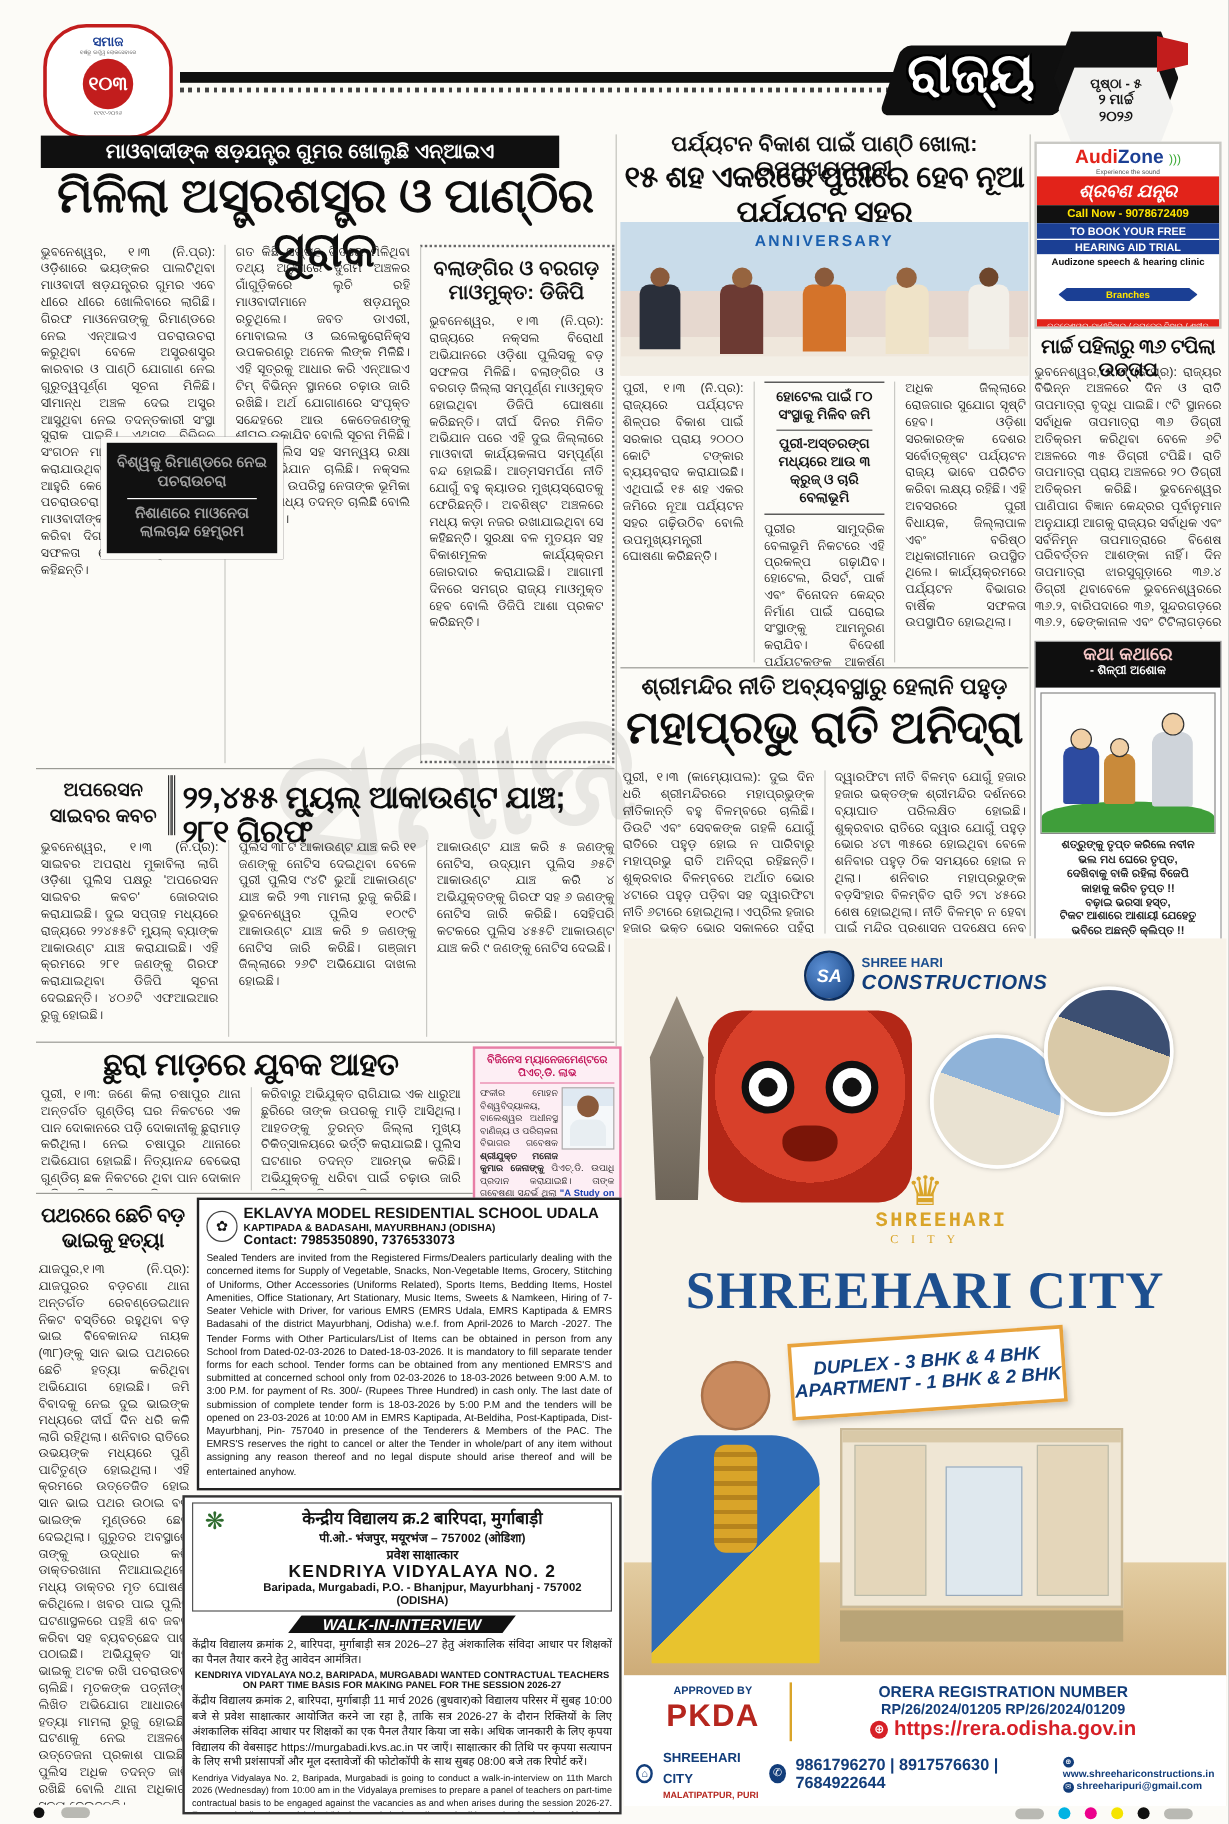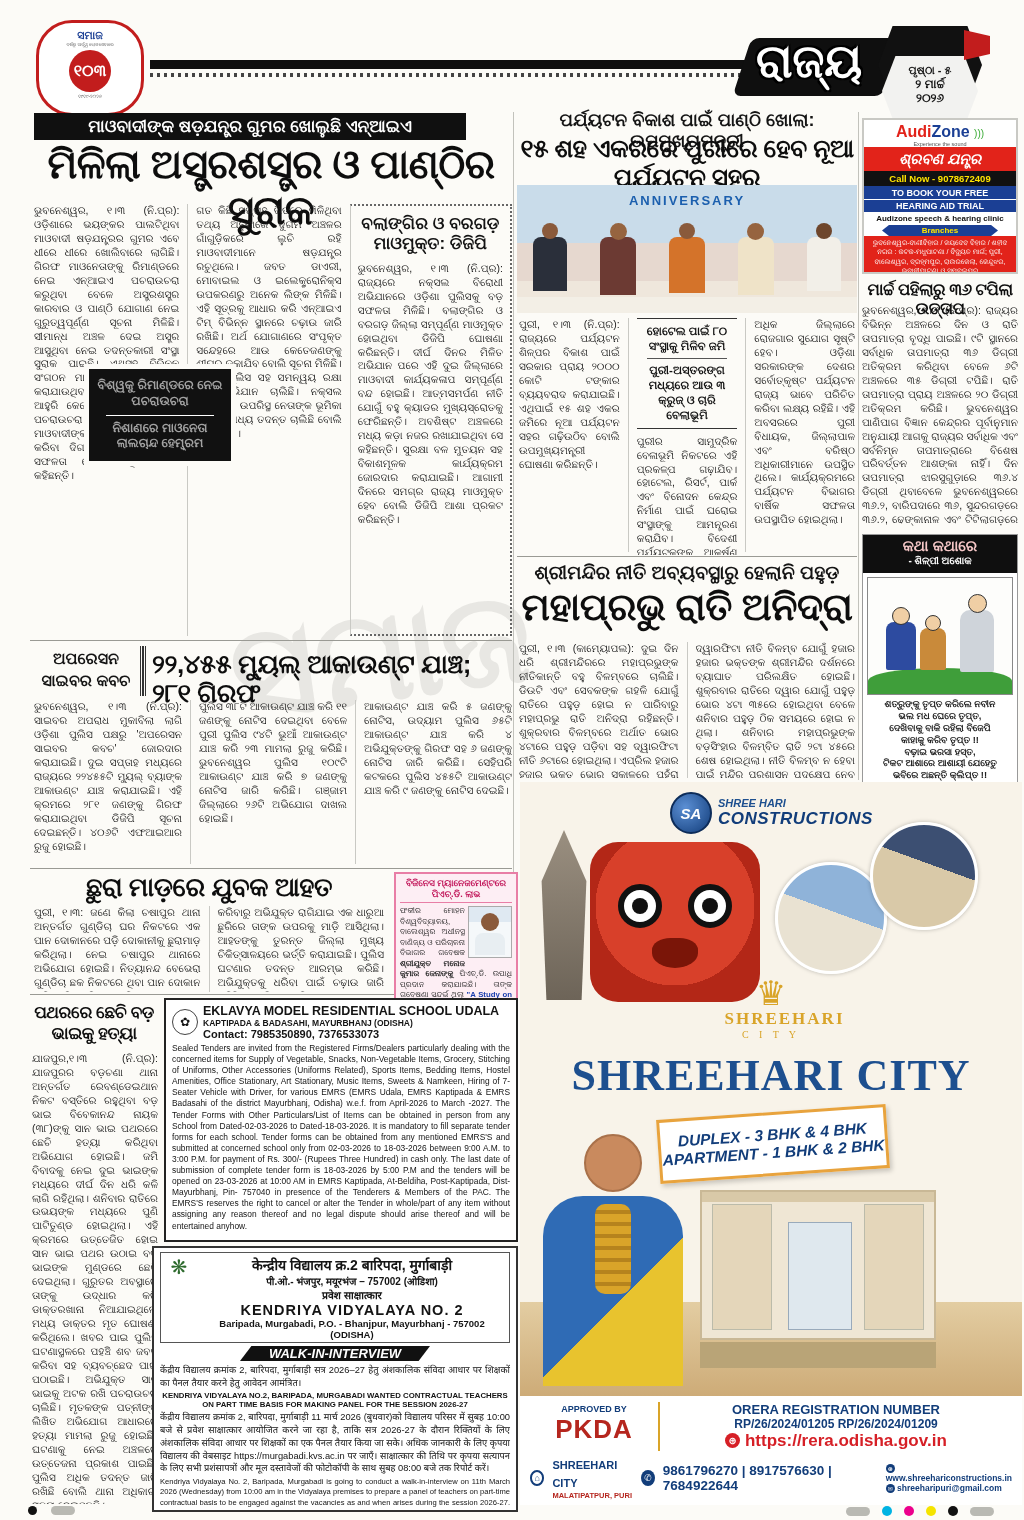--- a/index.html
+++ b/index.html
@@ -120,21 +120,21 @@
     <div style="text-align:center;padding-top:3px;">
       <span style="font-size:16px;font-weight:bold;color:#e2231a;">Audi</span><span style="font-size:16px;font-weight:bold;color:#1b3f94;">Zone</span>
       <span style="color:#3aaa35;font-size:10px;">)))</span>
     </div>
     <div style="text-align:center;font-size:5.5px;color:#555;">Experience the sound</div>
     <div class="adz-band" style="background:#e2231a;color:#fff;height:24px;font-size:15px;font-style:italic;">ଶ୍ରବଣ ଯନ୍ତ୍ର</div>
     <div class="adz-band" style="background:#111;color:#ffe400;height:15px;font-size:9.5px;">Call Now - 9078672409</div>
     <div class="adz-band" style="background:#1b3f94;color:#fff;height:13px;font-size:9px;">TO BOOK YOUR FREE</div>
     <div class="adz-band" style="background:#1b3f94;color:#fff;height:13px;font-size:9px;border-top:1px solid #fff;">HEARING AID TRIAL</div>
     <div class="adz-band" style="background:#fff;color:#111;height:13px;font-size:8px;">Audizone speech &amp; hearing clinic</div>
-    <div class="adz-band" style="background:#1b3f94;color:#ffe400;height:11px;font-size:8px;clip-path:polygon(6% 0,94% 0,100% 50%,94% 100%,6% 100%,0 50%);margin:0 18px;">Branches</div>
+    <div class="adz-band" style="background:#1b3f94;color:#ffe400;height:11px;font-size:8px;clip-path:polygon(6% 0,94% 0,100% 50%,94% 100%,6% 100%,0 50%);margin:15px 18px;">Branches</div>
     <div style="background:#e2231a;color:#fff;font-size:7px;text-align:center;padding:2px 3px;height:46px;line-height:1.35;">ଭୁବନେଶ୍ୱର-ବାଣୀବିହାର / ଜୟଦେବ ବିହାର / ଶହୀଦ ନଗର : କଟକ-ମଧୁପାଟଣା / ବିଦ୍ୟୁତ ମାର୍ଗ; ପୁରୀ, ବାଲେଶ୍ୱର, ବ୍ରହ୍ମପୁର, ରାଉରକେଲା, କେନ୍ଦୁଝର, ଭବାନୀପାଟଣା ଓ ସମ୍ବଲପୁର</div>
   </div>
 
   <div class="abs headline" style="left:860px;top:280px;width:160px;font-size:16.5px;text-align:center;">ମାର୍ଚ୍ଚ ପହିଲାରୁ ୩୬ ଟପିଲା ଉତ୍ତାପ</div>
   <div class="abs bodytext" style="left:862px;top:304px;width:156px;height:222px;">ଭୁବନେଶ୍ୱର, ୧।୩ (ନି.ପ୍ର): ରାଜ୍ୟର ବିଭିନ୍ନ ଅଞ୍ଚଳରେ ଦିନ ଓ ରାତି ତାପମାତ୍ରା ବୃଦ୍ଧି ପାଇଛି। ୯ଟି ସ୍ଥାନରେ ସର୍ବାଧିକ ତାପମାତ୍ରା ୩୬ ଡିଗ୍ରୀ ଅତିକ୍ରମ କରିଥିବା ବେଳେ ୬ଟି ଅଞ୍ଚଳରେ ୩୫ ଡିଗ୍ରୀ ଟପିଛି। ରାତି ତାପମାତ୍ରା ପ୍ରାୟ ଅଞ୍ଚଳରେ ୨୦ ଡିଗ୍ରୀ ଅତିକ୍ରମ କରିଛି। ଭୁବନେଶ୍ୱର ପାଣିପାଗ ବିଜ୍ଞାନ କେନ୍ଦ୍ରର ପୂର୍ବାନୁମାନ ଅନୁଯାୟୀ ଆଗକୁ ରାଜ୍ୟର ସର୍ବାଧିକ ଏବଂ ସର୍ବନିମ୍ନ ତାପମାତ୍ରାରେ ବିଶେଷ ପରିବର୍ତ୍ତନ ଆଶଙ୍କା ନାହିଁ। ଦିନ ତାପମାତ୍ରା ଝାରସୁଗୁଡ଼ାରେ ୩୬.୪ ଡିଗ୍ରୀ ଥିବାବେଳେ ଭୁବନେଶ୍ୱରରେ ୩୬.୨, ବାରିପଦାରେ ୩୬, ସୁନ୍ଦରଗଡ଼ରେ ୩୬.୨, ଢେଙ୍କାନାଳ ଏବଂ ଟିଟିଲାଗଡ଼ରେ ୩୫.୮, ବଲାଙ୍ଗିରରେ ୩୫, ତାଳଚେରରେ ୩୫.୮ ଏବଂ ସମ୍ବଲପୁରରେ ୩୫ ଡିଗ୍ରୀ ରହିଛି। ପୁରୀରେ ରାତି ତାପମାତ୍ରା ୨୫.୬ ଡିଗ୍ରୀ ଥିବାବେଳେ ପାରାଦ୍ୱୀପରେ ୨୪.୧, ଭୁବନେଶ୍ୱର ଓ ଚାନ୍ଦବାଲିରେ ୨୩.୨ ଡିଗ୍ରୀ ରହିଛି।</div>
 
   <div class="abs" style="left:862px;top:534px;width:156px;height:252px;border:1px solid #999;background:#fff;">
     <div style="background:#0f0f0f;height:38px;text-align:center;padding-top:2px;">
       <div style="color:#f7c8c8;font-size:15px;font-weight:bold;">କଥା କଥାରେ</div>
       <div style="color:#fff;font-size:10px;font-weight:bold;">- ଶିଳ୍ପୀ ଅଶୋକ</div>
@@ -233,40 +233,40 @@
     <div style="font-size:9.3px;line-height:1.38;text-align:justify;">केंद्रीय विद्यालय क्रमांक 2, बारिपदा, मुर्गाबाड़ी 11 मार्च 2026 (बुधवार)को विद्यालय परिसर में सुबह 10:00 बजे से प्रवेश साक्षात्कार आयोजित करने जा रहा है, ताकि सत्र 2026-27 के दौरान रिक्तियों के लिए अंशकालिक संविदा आधार पर शिक्षकों का एक पैनल तैयार किया जा सके। अधिक जानकारी के लिए कृपया विद्यालय की वेबसाइट https://murgabadi.kvs.ac.in पर जाएँ। साक्षात्कार की तिथि पर कृपया सत्यापन के लिए सभी प्रशंसापत्रों और मूल दस्तावेजों की फोटोकॉपी के साथ सुबह 08:00 बजे तक रिपोर्ट करें।</div>
     <div style="font-size:7.6px;line-height:1.35;text-align:justify;margin-top:2px;">Kendriya Vidyalaya No. 2, Baripada, Murgabadi is going to conduct a walk-in-interview on 11th March 2026 (Wednesday) from 10:00 am in the Vidyalaya premises to prepare a panel of teachers on part-time contractual basis to be engaged against the vacancies as and when arises during the session 2026-27. For more details, please visit the Vidyalaya website https://murgabadi.kvs.ac.in. On the date of interview please report by 08:00 am along with photocopies of all testimonials and originals for verification.</div>
 
   </div>
 
   <div class="abs" style="left:520px;top:782px;width:502px;height:723px;background:#f8f3e9;overflow:hidden;">
 
     <div style="position:absolute;left:150px;top:10px;display:flex;align-items:center;gap:6px;">
       <div class="circ" style="width:42px;height:42px;background:radial-gradient(circle at 35% 35%,#5b8fd4,#123d7a);color:#fff;display:flex;align-items:center;justify-content:center;font-weight:bold;font-style:italic;font-size:15px;border:2px solid #0d2c59;">SA</div>
       <div>
-        <div style="font-size:11px;font-weight:bold;font-style:italic;color:#1d4f8f;">SHREE HARI</div>
+        <div style="font-size:11px;font-weight:bold;color:#1d4f8f;">SHREE HARI</div>
         <div style="font-size:17px;font-weight:bold;font-style:italic;color:#123d7a;letter-spacing:0.5px;">CONSTRUCTIONS</div>
       </div>
     </div>
 
     <div style="position:absolute;left:4px;top:48px;width:80px;height:170px;background:linear-gradient(180deg,#9a8f80,#6d6458);clip-path:polygon(50% 0,78% 30%,72% 100%,28% 100%,22% 30%);"></div>
     <div style="position:absolute;left:70px;top:60px;width:170px;height:160px;background:radial-gradient(circle at 50% 40%,#d8402a 0 62%,#b32717 62% 100%);border-radius:28px;">
       <div class="circ" style="position:absolute;left:28px;top:42px;width:44px;height:44px;background:#fff;border:6px solid #111;"></div>
       <div class="circ" style="position:absolute;right:28px;top:42px;width:44px;height:44px;background:#fff;border:6px solid #111;"></div>
       <div class="circ" style="position:absolute;left:42px;top:56px;width:16px;height:16px;background:#111;"></div>
       <div class="circ" style="position:absolute;right:42px;top:56px;width:16px;height:16px;background:#111;"></div>
       <div style="position:absolute;left:62px;top:96px;width:46px;height:30px;background:#7a1508;border-radius:40% 40% 50% 50%;"></div>
     </div>
 
     <div class="circ" style="position:absolute;left:255px;top:80px;width:112px;height:112px;background:linear-gradient(200deg,#8fb3d9 0 45%,#e9e2d2 45% 100%);border:3px solid #fff;box-shadow:0 0 4px rgba(0,0,0,0.25);"></div>
     <div class="circ" style="position:absolute;left:350px;top:40px;width:108px;height:108px;background:linear-gradient(200deg,#3c4f72 0 40%,#d9c9a8 40% 100%);border:3px solid #fff;box-shadow:0 0 4px rgba(0,0,0,0.25);"></div>
 
     <div style="position:absolute;left:0;top:196px;width:100%;text-align:center;">
       <div class="goldc" style="font-size:34px;line-height:0.9;">♛</div>
-      <div class="goldc" style="font-size:17px;font-weight:bold;letter-spacing:2px;font-family:Liberation Serif, serif;margin-left:27px;">SHREEHARI</div>
+      <div class="goldc" style="font-size:17px;font-weight:bold;letter-spacing:2px;font-family:Liberation Mono, monospace;margin-left:27px;">SHREEHARI</div>
       <div class="goldc" style="font-size:10px;letter-spacing:4px;font-family:'Liberation Serif','DejaVu Serif',serif;">C I T Y</div>
     </div>
     <div style="position:absolute;left:0;top:268px;width:100%;text-align:center;font-size:44px;font-weight:bold;color:#1d4f8f;letter-spacing:1px;font-family:'Liberation Serif','DejaVu Serif',serif;">SHREEHARI CITY</div>
 
     <div class="tilt" style="position:absolute;left:138px;top:330px;width:230px;height:64px;background:#fff;border:3px solid #e8a33d;display:flex;flex-direction:column;align-items:center;justify-content:center;box-shadow:2px 3px 5px rgba(0,0,0,0.2);">
       <div style="font-size:15.5px;font-weight:bold;font-style:italic;color:#123d7a;">DUPLEX - 3 BHK &amp; 4 BHK</div>
       <div style="font-size:15.5px;font-weight:bold;font-style:italic;color:#123d7a;">APARTMENT - 1 BHK &amp; 2 BHK</div>
     </div>
 
     <div style="position:absolute;left:0;top:520px;width:100%;height:95px;background:linear-gradient(180deg,#e3cda2,#cdab77);"></div>

